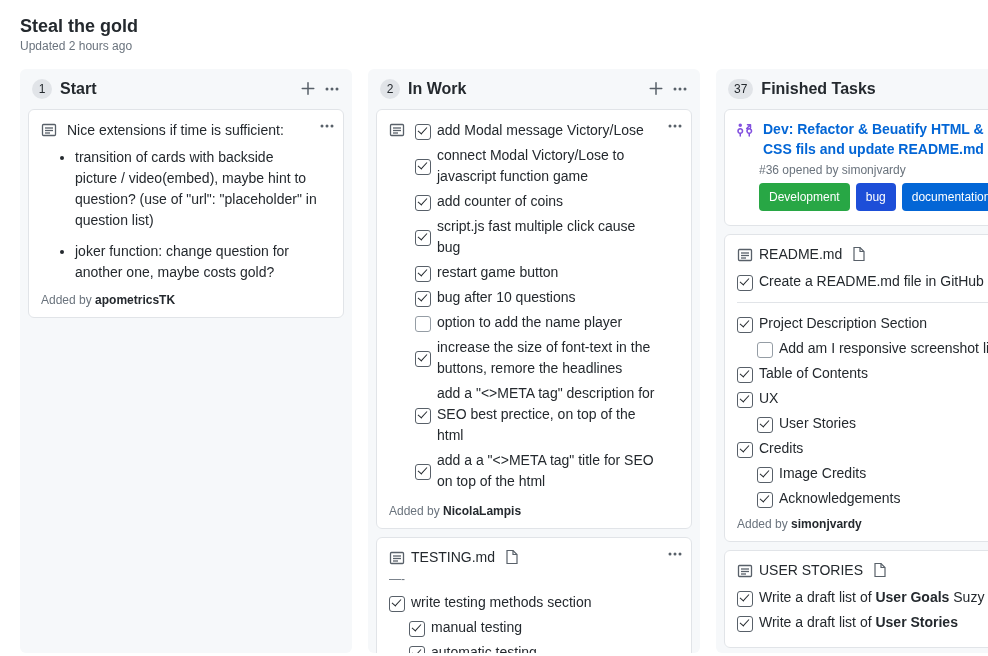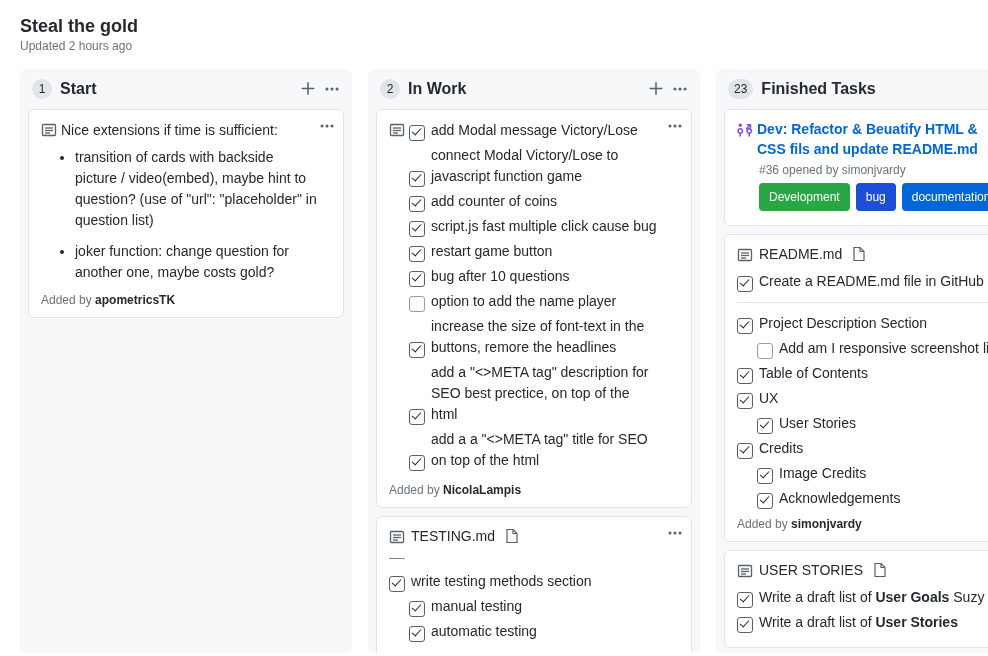--- a/index.html
+++ b/index.html
@@ -10,30 +10,30 @@
 .board{display:flex;gap:16px;padding:8px 20px;overflow-x:auto;height:600px}
 .col{flex:0 0 332px;width:332px;background:#f6f8fa;border-radius:6px;display:flex;flex-direction:column;max-height:100%}
 .col-header{display:flex;align-items:center;padding:10px 12px;gap:8px}
 .count-badge{display:inline-flex;align-items:center;justify-content:center;min-width:20px;height:20px;padding:0 6px;font-size:12px;font-weight:500;color:#24292e;background:#e1e4e8;border-radius:10px}
 .col-title{font-weight:600;font-size:16px;flex:1}
 .hicon{width:16px;height:16px;color:#586069;cursor:pointer;display:inline-flex;align-items:center;justify-content:center}
 .hicon svg{width:16px;height:16px}
 .col-body{padding:0 8px 8px;overflow-y:auto;flex:1}
 .card{background:#fff;border:1px solid #e1e4e8;border-radius:6px;padding:10px 12px;margin-bottom:8px;position:relative}
 .card .menu{position:absolute;top:8px;right:8px}
-.card-toprow{display:flex;align-items:flex-start;gap:4px}
+.card-toprow{display:flex;align-items:flex-start;gap:10px}
 .card-icon{flex:0 0 16px;width:16px;height:16px;margin-top:2px;color:#586069}
 .card-icon svg{width:16px;height:16px;display:block}
 .card-text{flex:1;font-size:14px;line-height:1.5;padding-right:20px}
 .bullets{list-style:disc;margin:6px 12px 0 34px}
 .bullets li{margin-bottom:10px;line-height:1.5}
 .added-by{font-size:12px;color:#6a737d;margin-top:8px}
 .added-by b{font-weight:600;color:#24292e}
 .checklist{margin:0;padding:0;list-style:none}
-.checklist li{display:flex;align-items:flex-end;gap:6px;margin-bottom:4px;line-height:1.5}
+.checklist li{display:flex;align-items:center;gap:6px;margin-bottom:4px;line-height:1.5}
 .checklist.nested{margin-left:20px}
 .cbox{flex:0 0 16px;width:16px;height:16px;border:1px solid #959da5;border-radius:3px;margin-top:2px;position:relative}
 .cbox.checked{border-color:#586069}
 .cbox.checked::after{content:"";position:absolute;left:4px;top:0px;width:4px;height:8px;border:solid #24292e;border-width:0 1.5px 1.5px 0;transform:rotate(42deg)}
 .li-text{flex:1}
 .sep{font-size:12px;color:#6a737d;margin:6px 0 6px 0}
 .file-icon{display:inline-flex;width:14px;height:16px;vertical-align:middle;margin-left:4px}
 .file-icon svg{width:14px;height:16px}
 .pr-title{color:#0366d6;font-weight:600;line-height:1.4;padding-right:20px}
 .pr-meta{font-size:12px;color:#6a737d;margin:4px 0 0 22px}
@@ -226,21 +226,21 @@
             </li>
         </ul>
         <div class="sep">—-</div>
 
       </div>
     </div>
   </div>
 
   <div class="col">
     <div class="col-header">
-      <span class="count-badge">23</span>
+      <span class="count-badge">37</span>
       <span class="col-title">Finished Tasks</span>
 
     </div>
     <div class="col-body">
 
       <div class="card" style="padding-bottom:14px">
 
         <div class="card-toprow">
           <span class="card-icon" style="color:#8250df">
             <svg viewBox="0 0 16 16" fill="currentColor">

